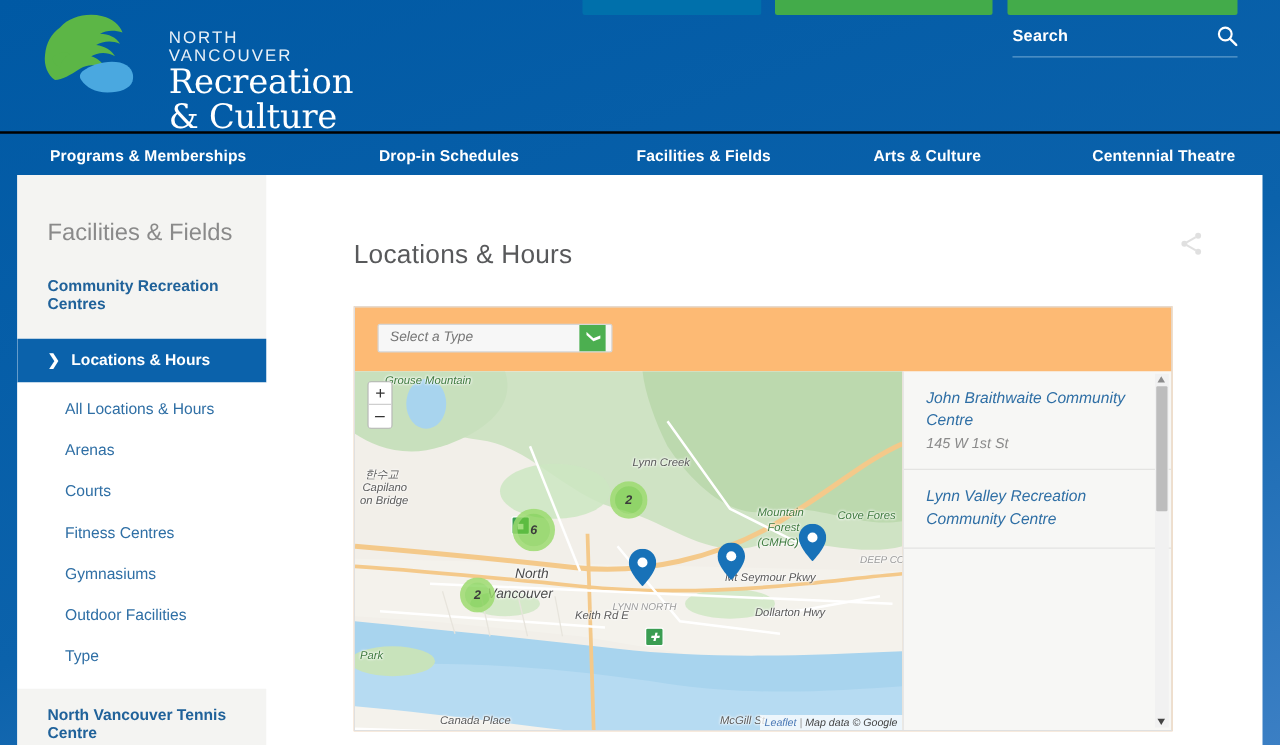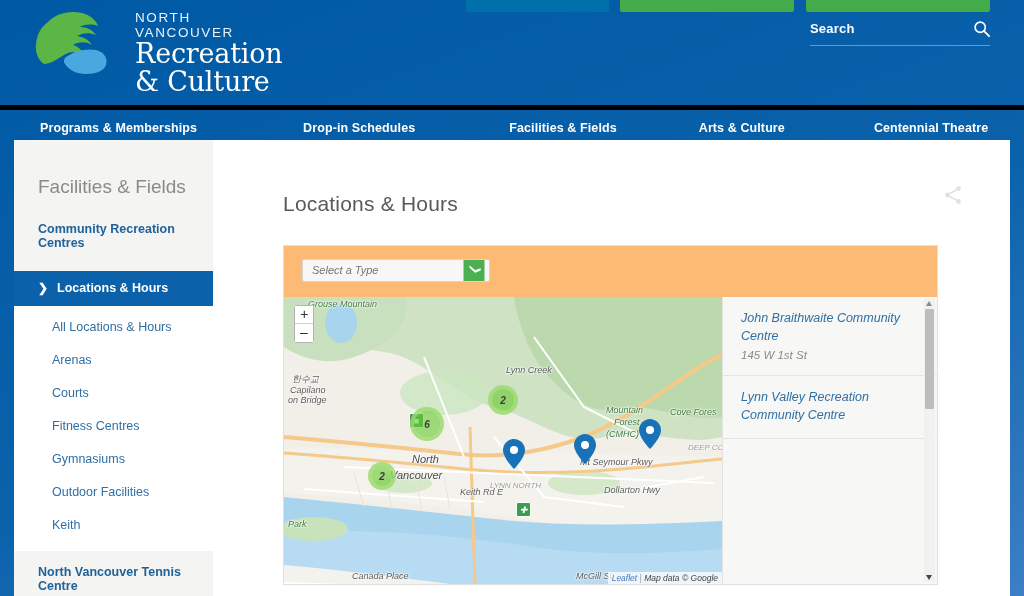--- a/index.html
+++ b/index.html
@@ -22,21 +22,21 @@
   .top-btn { position: absolute; top: -12px; height: 24px; border-radius: 2px; }
   .top-btn.b1 { left: 466px; width: 143px; background: #0070ab; }
   .top-btn.b2 { left: 620px; width: 174px; background: #43ab4a; }
   .top-btn.b3 { left: 806px; width: 184px; background: #43ab4a; }
 
   
   .header { position: absolute; top: 0; left: 0; width: 1024px; height: 105px; }
 
   .logo-wrap { position: absolute; left: 30px; top: 6px; width: 240px; height: 80px; }
   .logo-mark { position: absolute; left: 0; top: 2px; width: 84px; height: 72px; }
-  .logo-text { position: absolute; left: 105px; top: 4px; color: #fff; }
+  .logo-text { position: absolute; left: 105px; top: 16px; color: #fff; }
   .logo-sup {
     font-size: 13.5px; letter-spacing: 1.6px; font-weight: 400;
     color: #e9f1f8; line-height: 15px;
   }
   .logo-main {
     font-family: "DejaVu Serif", serif;
     font-size: 27px; line-height: 28px; font-weight: 400; letter-spacing: -.2px;
     color: #ffffff;
   }
 
@@ -45,21 +45,21 @@
   .search-label {
     color: #ffffff; font-size: 13px; font-weight: bold; letter-spacing: .2px;
     background: none; border: 0; outline: none; padding: 0; width: 130px;
   }
   .search-label::placeholder { color: #ffffff; opacity: 1; }
   .search-underline { height: 1px; background: #5f9ccc; margin-top: 8px; }
 
   
   .navbar {
     position: absolute; top: 105px; left: 0; width: 1024px; height: 35px;
-    border-top: 5px solid #000000;
+    border-top: 2px solid #000000;
   }
   .navbar ul {
     list-style: none; margin: 0; padding: 0; height: 35px;
     display: flex; align-items: center;
   }
   .navbar li { color: #fff; font-size: 12.5px; font-weight: bold; letter-spacing: .1px; white-space: nowrap; }
   .navbar li:nth-child(1) { margin-left: 40px; }
   .navbar li:nth-child(2) { margin-left: 106px; }
   .navbar li:nth-child(3) { margin-left: 94px; }
   .navbar li:nth-child(4) { margin-left: 82px; }
@@ -246,21 +246,21 @@
       <span>Locations &amp; Hours</span>
     </div>
 
     <div class="side-sub-group">
       <a class="side-link sub">All Locations &amp; Hours</a>
       <a class="side-link sub">Arenas</a>
       <a class="side-link sub">Courts</a>
       <a class="side-link sub">Fitness Centres</a>
       <a class="side-link sub">Gymnasiums</a>
       <a class="side-link sub">Outdoor Facilities</a>
-      <a class="side-link sub">Keith</a>
+      <a class="side-link sub">Type</a>
     </div>
 
     <div class="side-bottom">
       <a class="side-link">North Vancouver Tennis Centre</a>
 
     </div>
   </aside>
 
   <main class="main">
     <div class="main-head">

